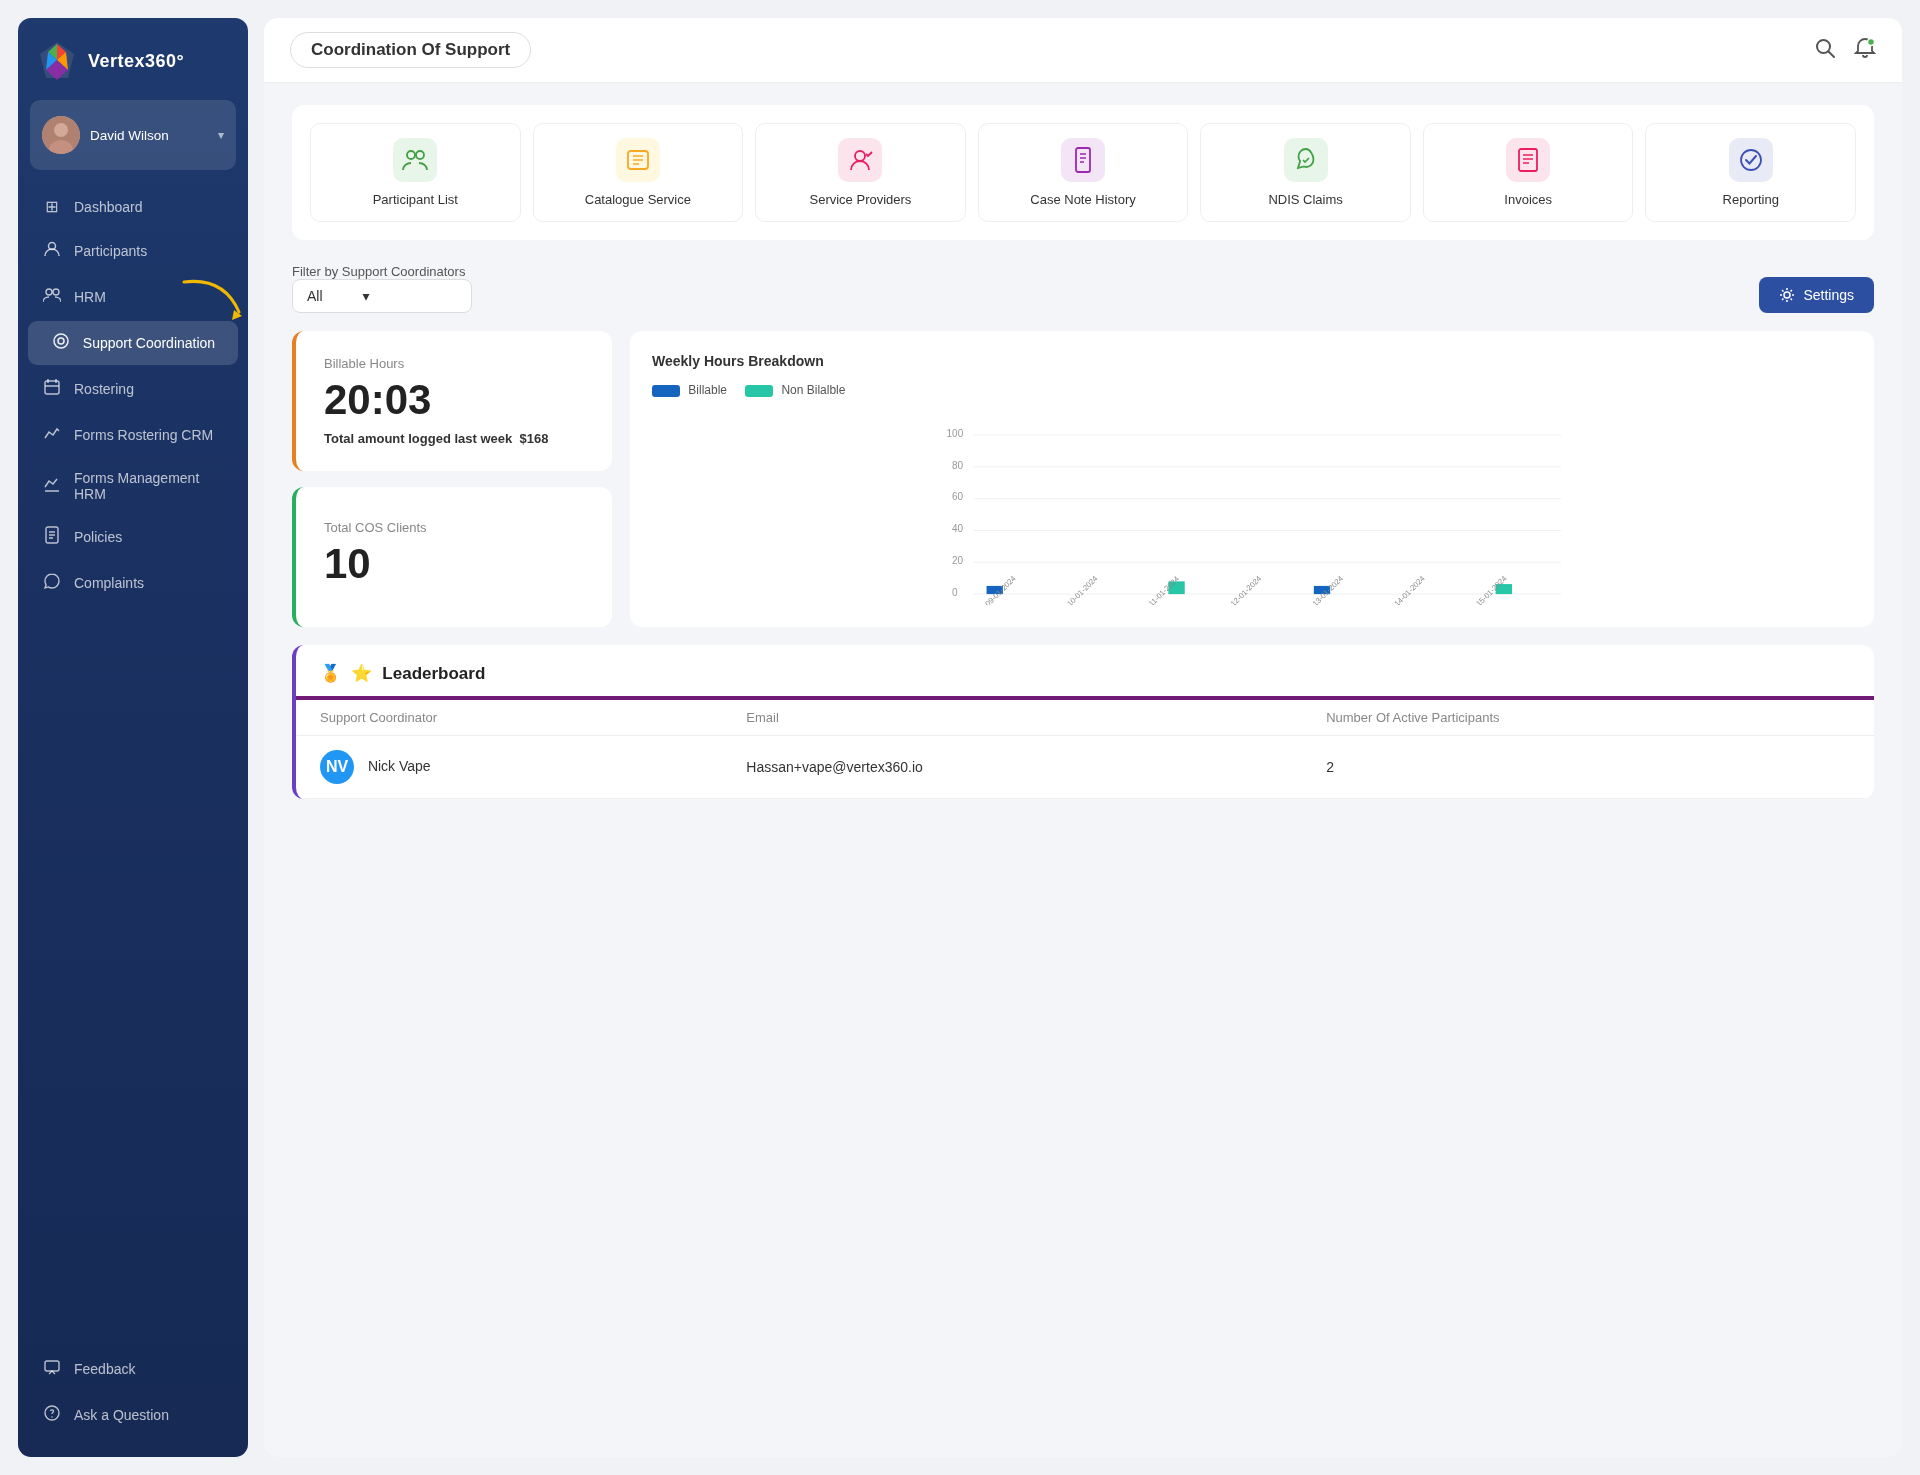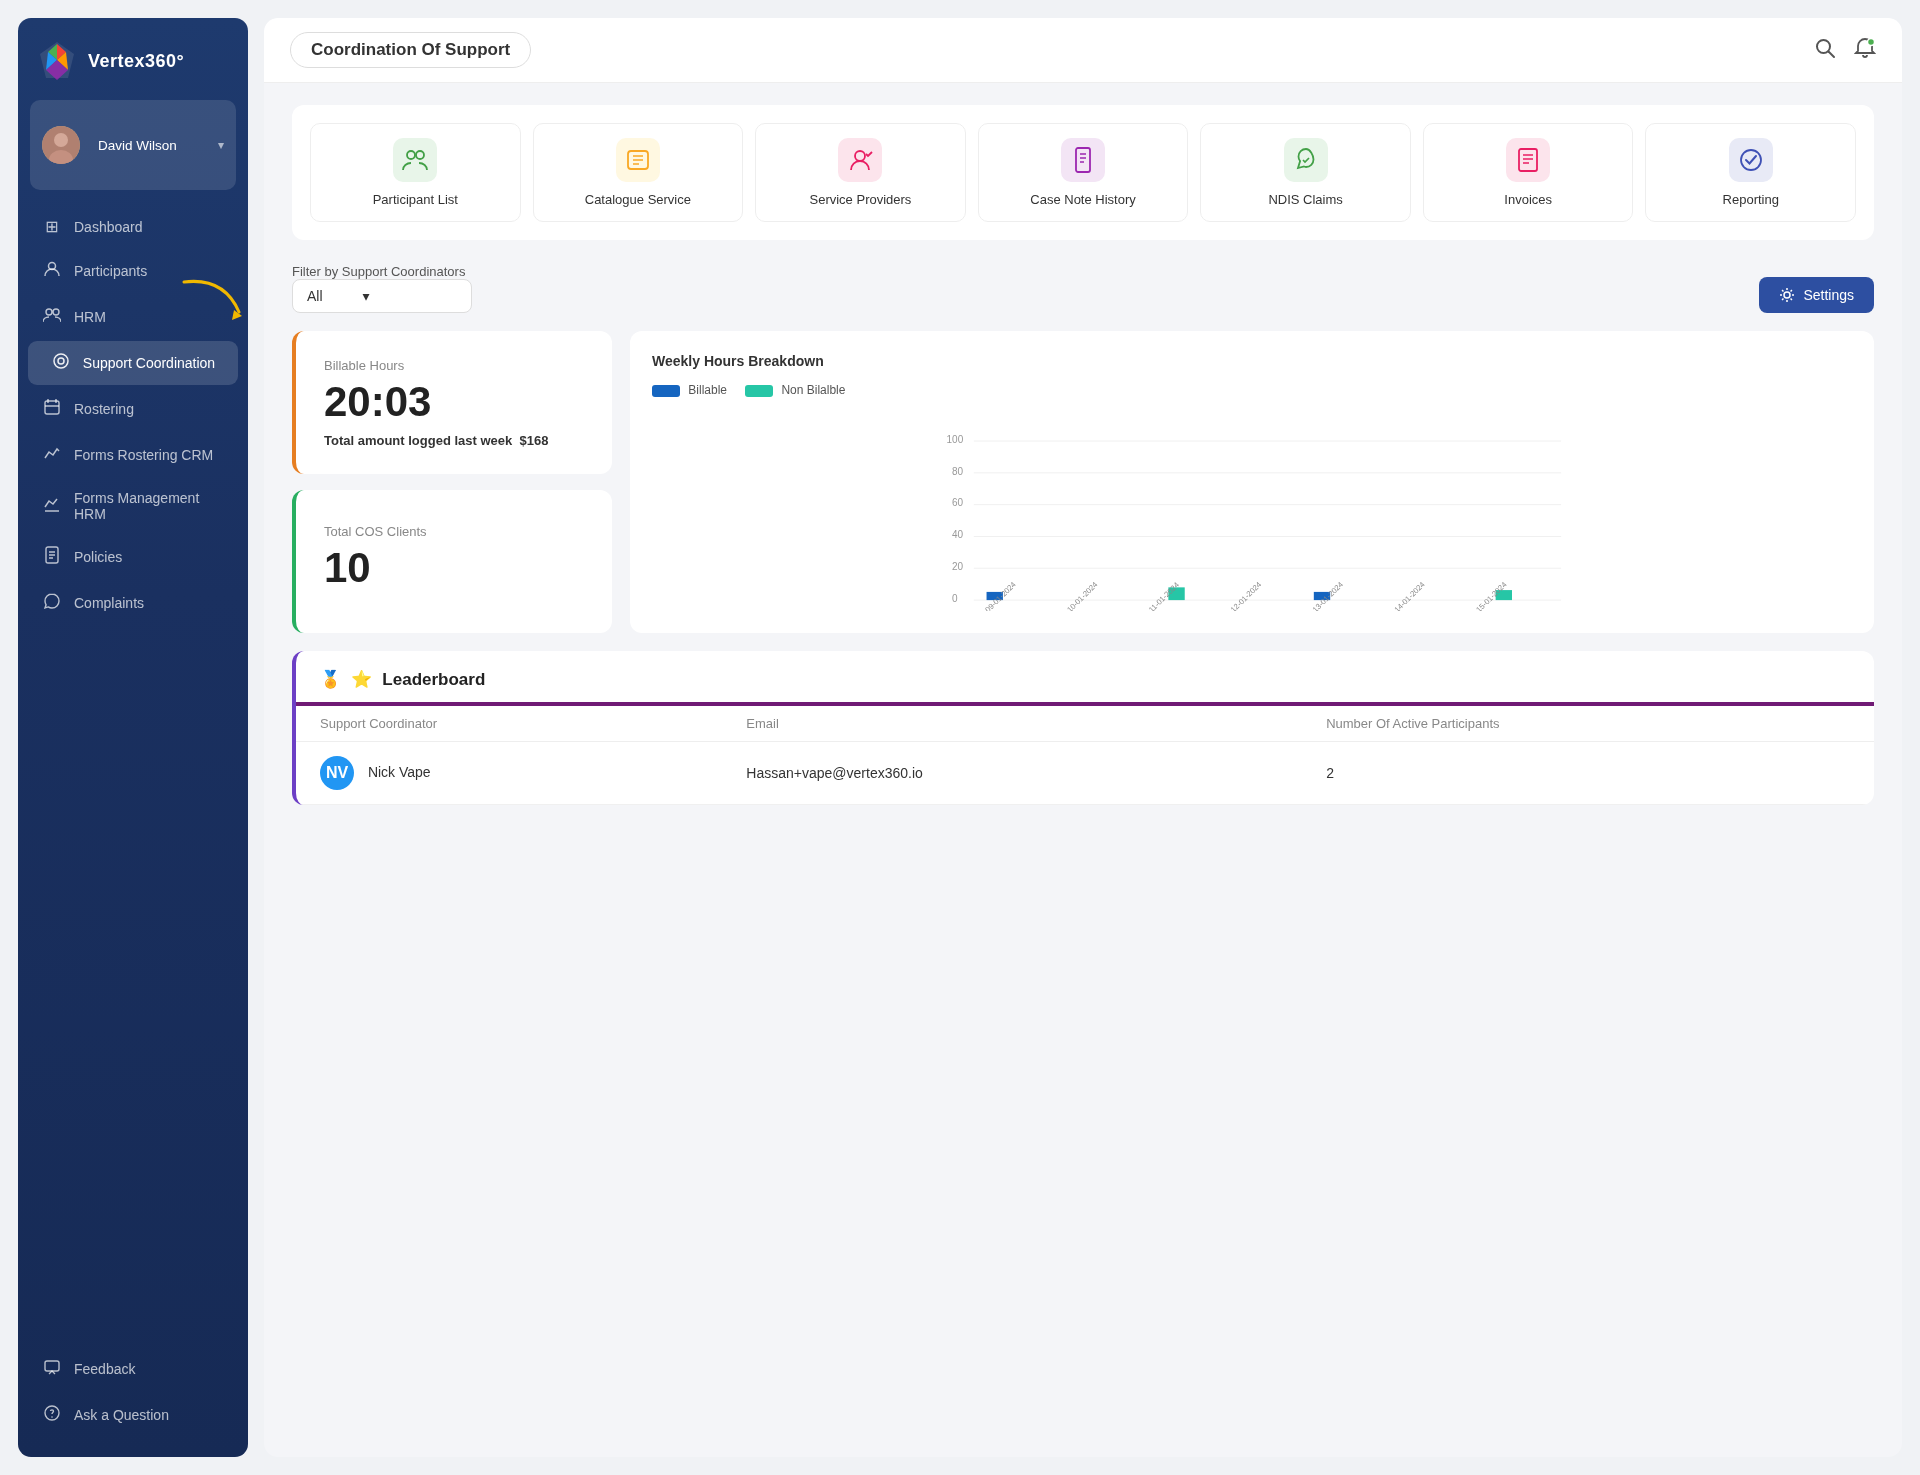--- a/index.html
+++ b/index.html
@@ -44,24 +44,24 @@
       color: #fff;
       font-size: 18px;
       font-weight: 700;
       letter-spacing: 0.5px;
     }
 
     .sidebar-user {
       margin: 0 12px 16px 12px;
       background: rgba(255,255,255,0.12);
       border-radius: 10px;
-      padding: 26px 12px;
-      display: flex;
-      align-items: center;
-      gap: 18px;
+      padding: 16px 12px;
+      display: flex;
+      align-items: center;
+      gap: 10px;
       cursor: pointer;
     }
 
     .user-avatar {
       width: 38px;
       height: 38px;
       border-radius: 50%;
       background: #c0a080;
       overflow: hidden;
       flex-shrink: 0;
@@ -319,21 +319,21 @@
     .chart-title {
       font-size: 14px;
       font-weight: 600;
       color: #333;
       margin-bottom: 14px;
     }
 
     .chart-legend {
       display: flex;
       gap: 18px;
-      margin-bottom: 14px;
+      margin-bottom: 8px;
       font-size: 12px;
       color: #555;
     }
 
     .legend-dot {
       width: 28px;
       height: 12px;
       border-radius: 3px;
       display: inline-block;
       margin-right: 5px;

